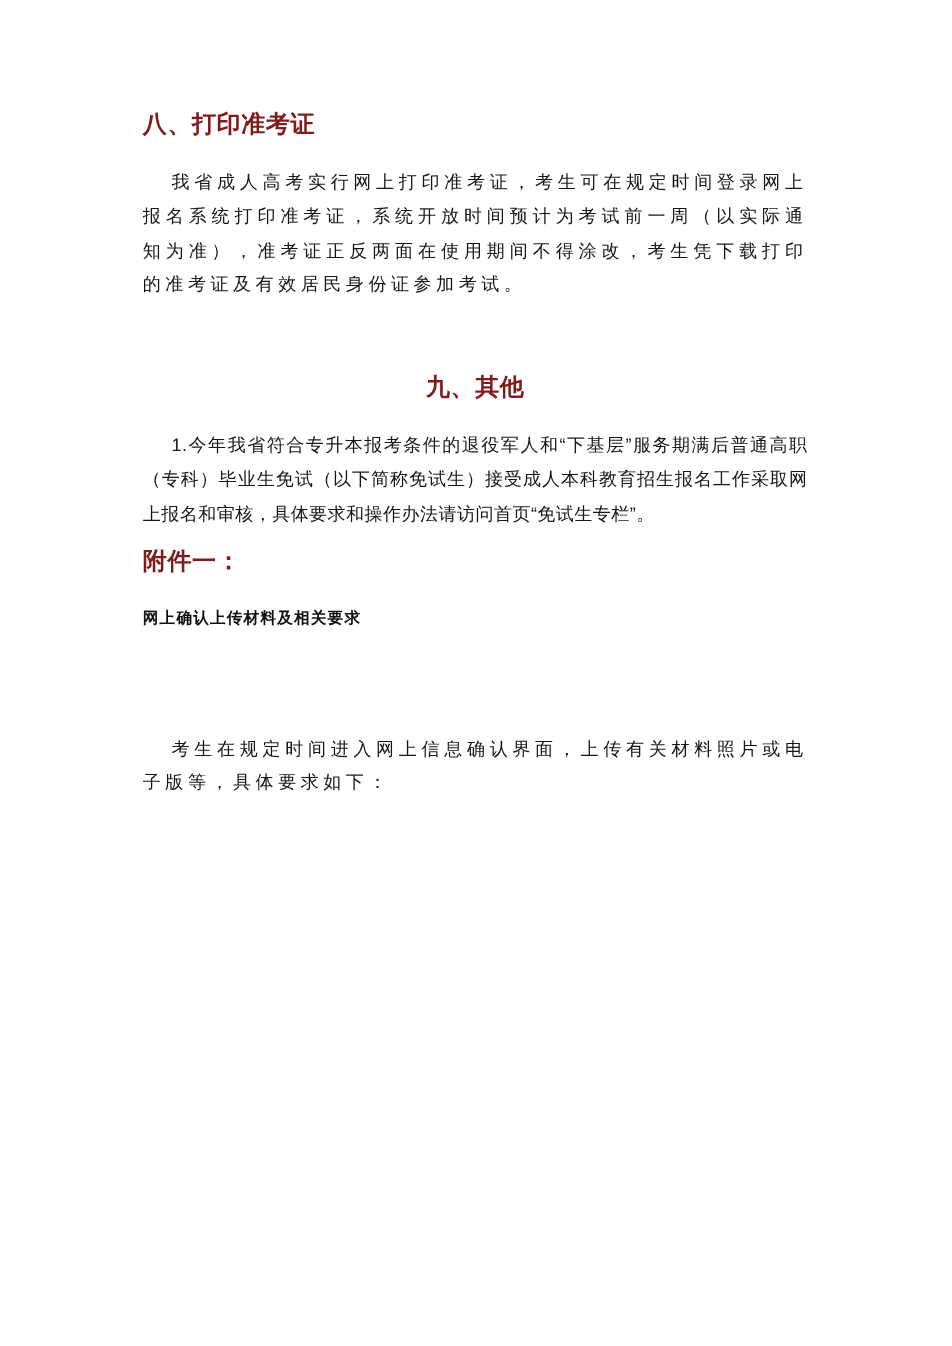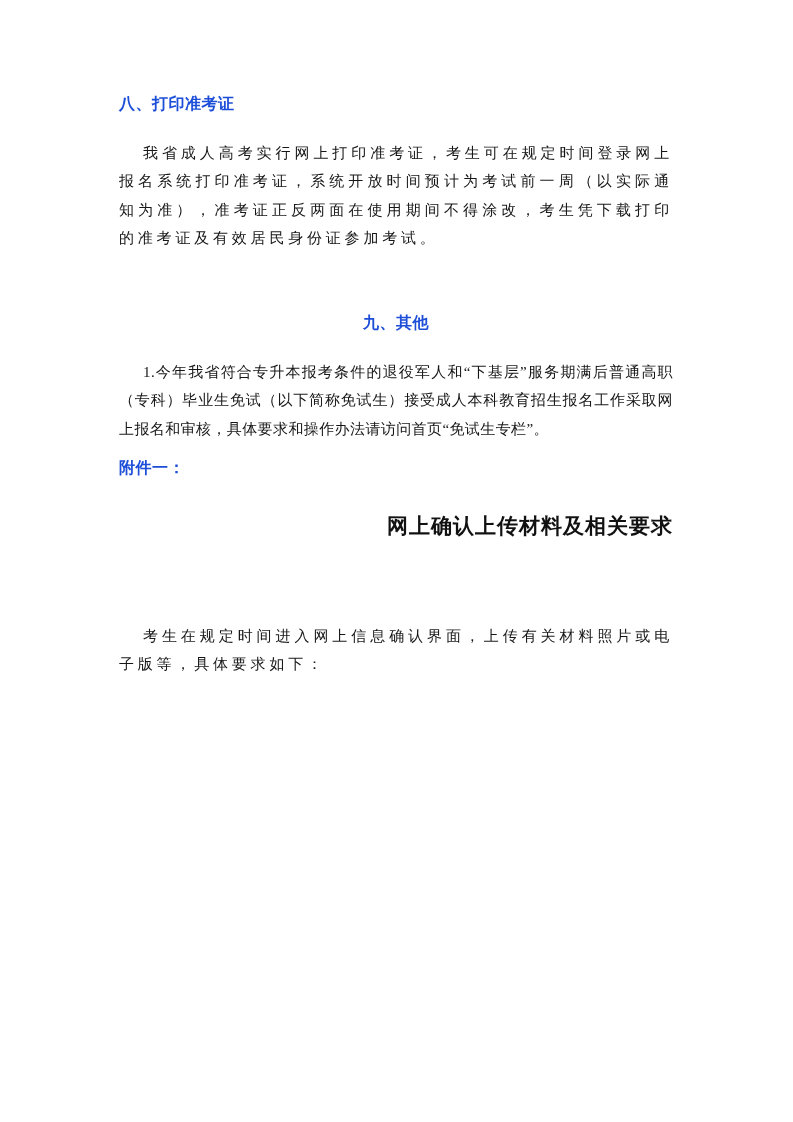--- a/index.html
+++ b/index.html
@@ -14,59 +14,59 @@
     background: #ffffff;
     box-sizing: border-box;
     padding: 0 120px 0 119px;
     overflow: hidden;
     color: #161616;
   }
   
   .hd {
     font-family: "Liberation Sans", sans-serif;
     font-weight: 700;
-    font-size: 16px;
+    font-size: 20px;
     line-height: 22px;
     margin: 0;
-    color: #1d4ed8;
+    color: #7f1d1d;
     letter-spacing: 0.5px;
   }
   .hd-first {
     margin-top: 93px;
   }
   .hd-sec9 {
     margin-top: 60px;
     text-align: center;
   }
   
   .body-p {
-    font-family: Liberation Serif, serif;
+    font-family: Liberation Sans, sans-serif;
     font-size: 15px;
     line-height: 28.3px;
     letter-spacing: 3.8px;
     text-align: justify;
     text-justify: inter-ideograph;
     text-indent: 24px;
     margin: 24px 0 0 0;
     color: #161616;
   }
   .body-p.tight {
     letter-spacing: 0.4px;
   }
   .attach-label {
     margin-top: 14px;
   }
   .attach-title {
     font-family: "Liberation Sans", sans-serif;
     font-weight: 700;
-    font-size: 21px;
+    font-size: 13px;
     line-height: 24px;
     letter-spacing: 1px;
-    text-align: right;
-    margin: 35px 0 0 0;
+    text-align: left;
+    margin: 24px 0 0 0;
     color: #111111;
   }
   .intro-p {
     margin-top: 84px;
   }
 </style>
 </head>
 <body>
 
 <div class="page">

